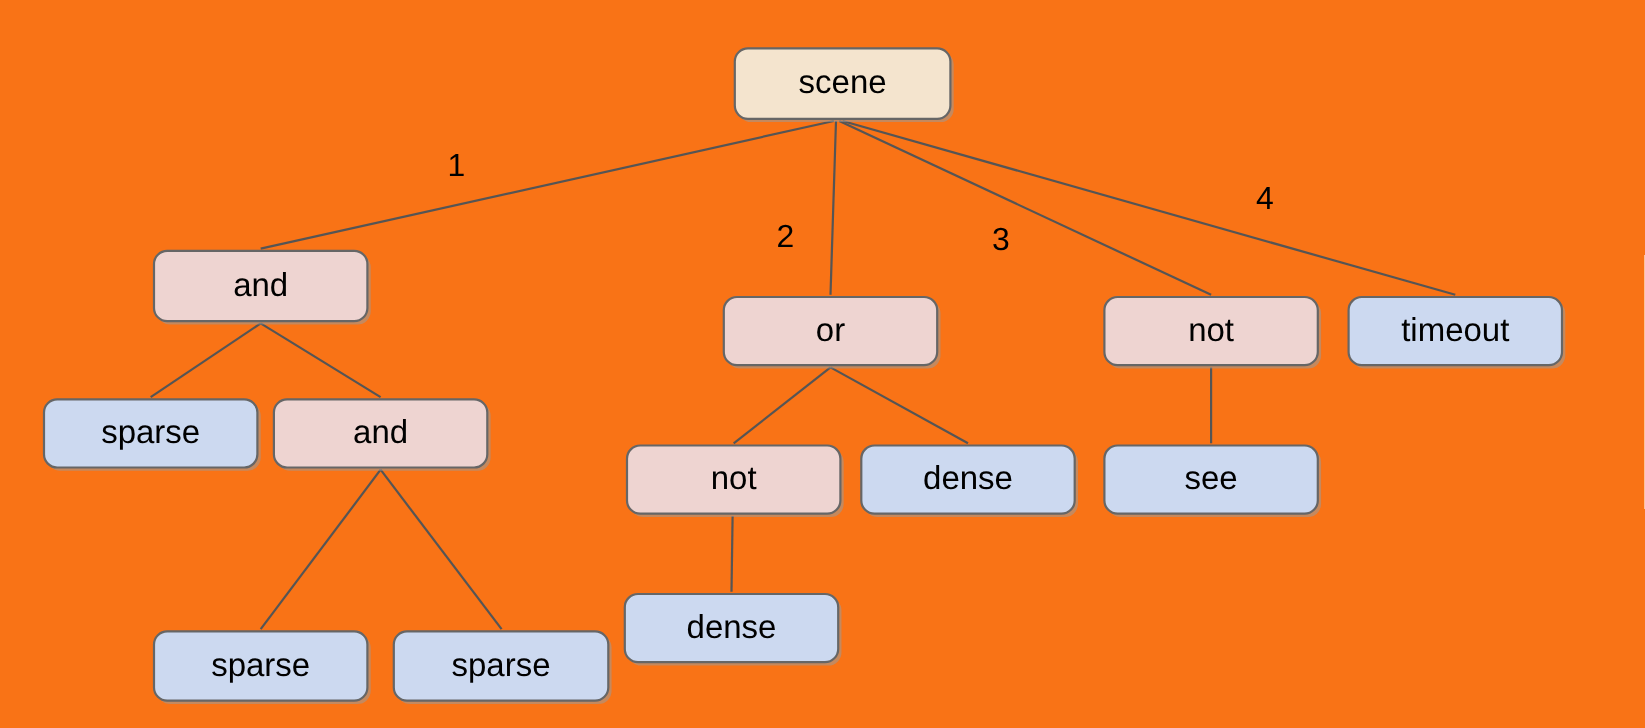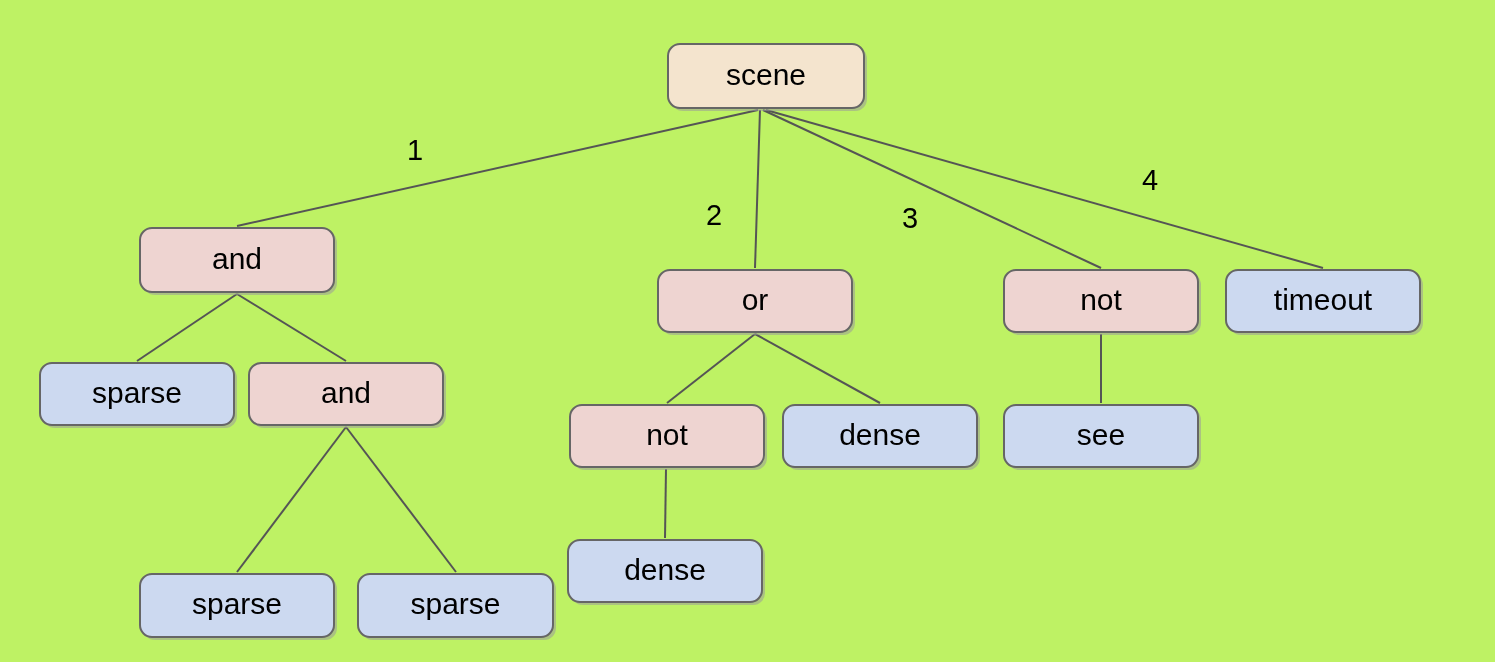--- a/index.html
+++ b/index.html
@@ -7,21 +7,21 @@
     padding: 0;
     background: #ffffff;
   }
   body {
     font-family: "Liberation Sans", sans-serif;
   }
   #canvas {
     position: relative;
     width: 1495px;
     height: 662px;
-    background: #bef264;
+    background: #f97316;
     overflow: hidden;
   }
   #tree-svg {
     position: absolute;
     left: 0;
     top: 0;
     width: 1495px;
     height: 662px;
   }
   .edge-line {

